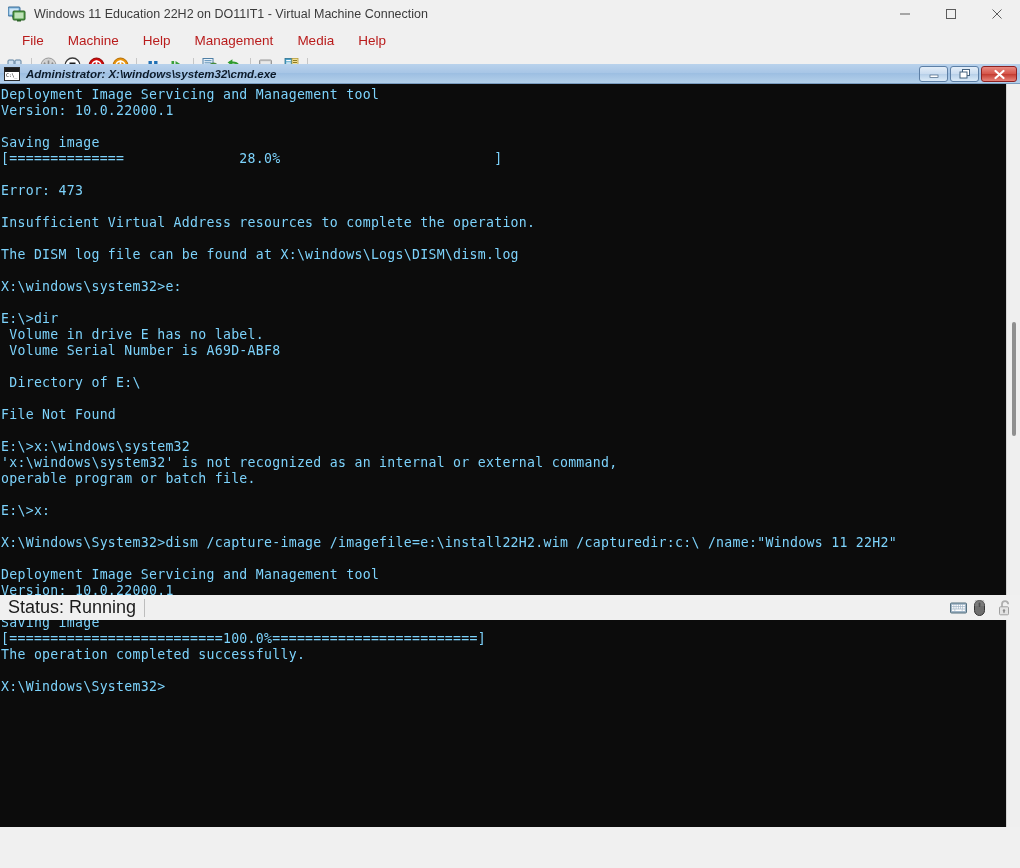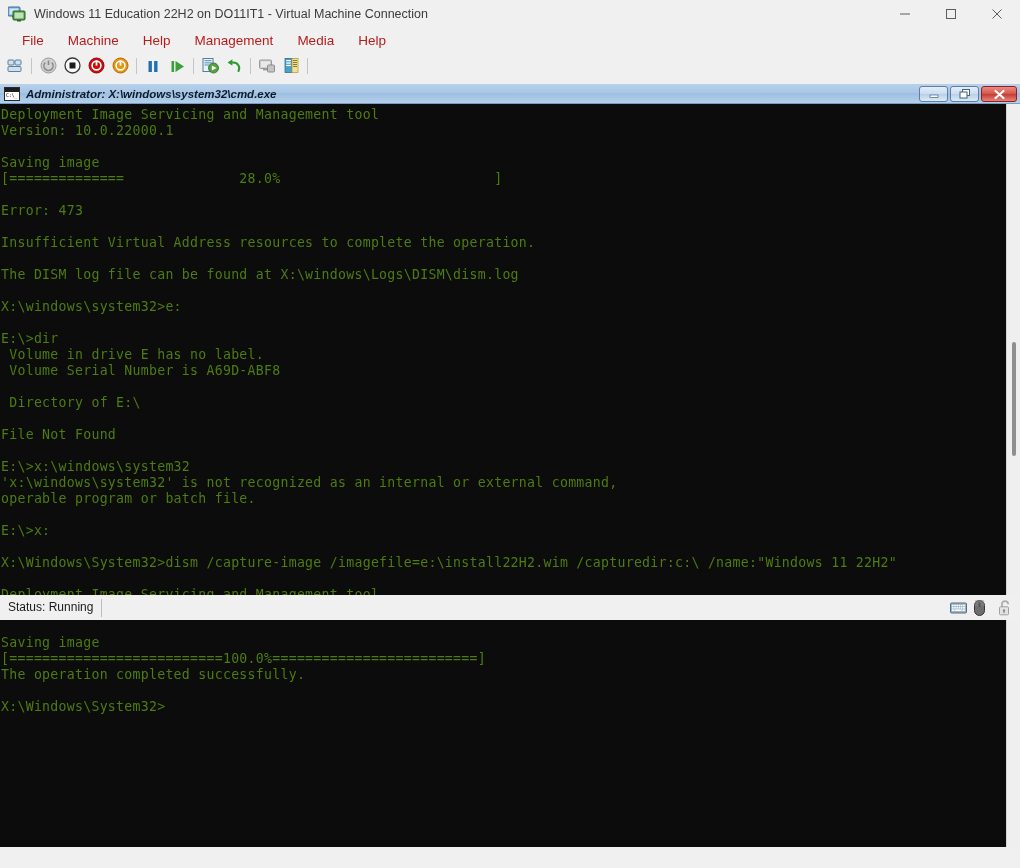--- a/index.html
+++ b/index.html
@@ -80,21 +80,21 @@
     margin: 0 4px; flex: 0 0 auto;
   }
   .tb-white-strip {
     position: absolute; left: 0; top: 53px;
     width: 290px; height: 25px;
     background: #fdfdfd;
   }
 
   
   .console-win {
-    position: absolute; left: 0; top: 84px;
+    position: absolute; left: 0; top: 64px;
     width: 1020px; height: 763px;
     background: #0c0c0c;
     border-radius: 9px;
   }
   .console-titlebar {
     position: absolute; left: 0; top: 0;
     width: 1020px; height: 20px;
     background: linear-gradient(to bottom, #b9d2ec 0%, #a8c6e6 45%, #9dbfe2 50%, #b4d0ea 100%);
     border-bottom: 1px solid #7a9cc0;
     display: flex; align-items: center;
@@ -152,21 +152,21 @@
     overflow: hidden;
   }
   .console-text {
     position: absolute;
     left: 0; top: 0;
     margin: 0;
     padding: 3px 0 0 1px;
     font-family: "DejaVu Sans Mono", "Liberation Mono", monospace;
     font-size: 13.2px;
     line-height: 16px;
-    color: #4d7c0f;
+    color: #7dd3fc;
     white-space: pre;
     letter-spacing: 0.28px;
   }
 
   
   .console-scroll {
     position: absolute; right: 0; top: 20px;
     width: 14px; height: 743px;
     background: #efefef;
     border-left: 1px solid #d6d6d6;
@@ -181,21 +181,21 @@
   }
 
   
   .vm-statusbar {
     position: absolute; left: 0; bottom: 0;
     width: 1020px; height: 25px;
     background: #f0f0f0;
     display: flex; align-items: center;
   }
   .status-cell {
-    font-size: 12px;
+    font-size: 18px;
     color: #1a1a1a;
     padding: 0 8px;
     line-height: 25px;
     white-space: nowrap;
   }
   .status-divider {
     width: 1px; height: 18px;
     background: #bdbdbd;
   }
   .status-icons {

